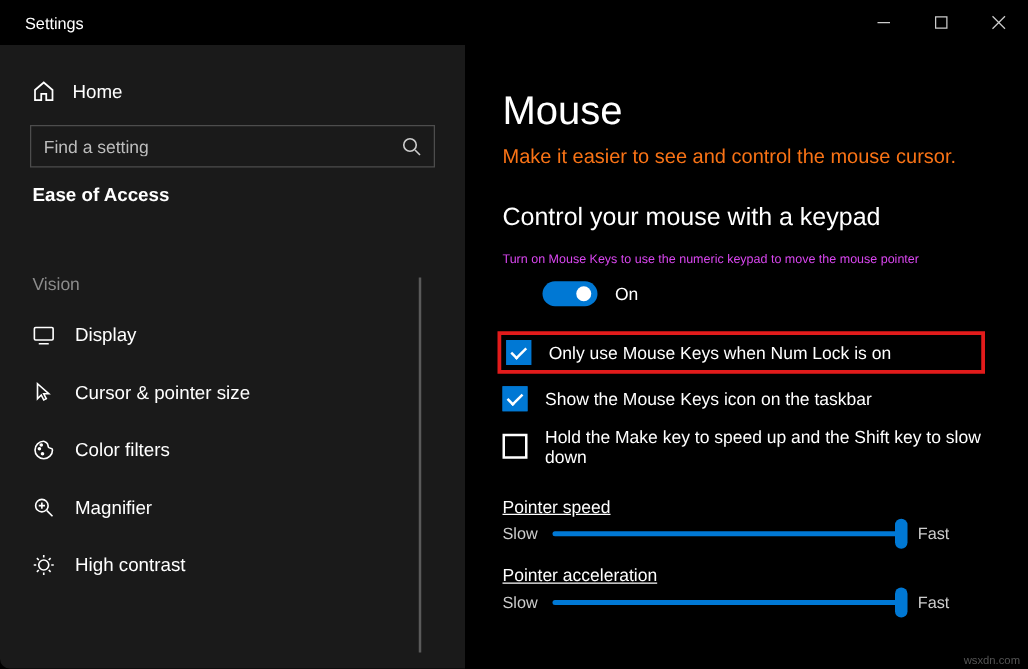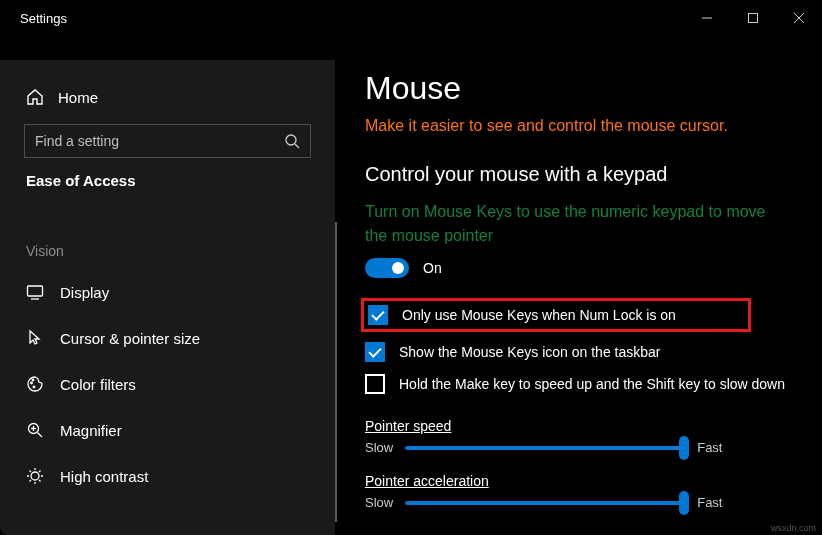--- a/index.html
+++ b/index.html
@@ -19,24 +19,23 @@
 .titlebar-label { font-size: 13px; color: #fff; }
 .titlebar-spacer { flex: 1; }
 .caption-btn {
   width: 46px; height: 32px;
   display: flex; align-items: center; justify-content: center;
   color: #aaa; font-size: 12px;
 }
 .caption-btn svg { stroke: #ccc; }
 .content { flex: 1; display: flex; }
 .sidebar {
-  width: 335px; background: #1a1a1a;
+  width: 372px; background: #1a1a1a;
   display: flex; flex-direction: column;
   padding: 18px 0 0 0;
-  margin-top: 24px;
 }
 .home-row {
   display: flex; align-items: center; gap: 14px;
   padding: 10px 26px; font-size: 15px;
 }
 .home-row .icon { width: 18px; height: 18px; }
 .search-wrap { padding: 8px 24px 14px 24px; }
 .search {
   display: flex; align-items: center;
   border: 1px solid #4d4d4d; height: 34px;
@@ -62,22 +61,22 @@
   position: absolute; left: 335px; top: 222px;
   width: 2px; height: 300px; background: #5a5a5a;
 }
 .main {
   flex: 1; padding: 34px 28px 20px 30px; position: relative;
   overflow: hidden;
 }
 h1 { font-weight: 300; font-size: 32px; margin-bottom: 10px; }
 .subtitle { color: #f97316; font-size: 16px; margin-bottom: 28px; }
 h2 { font-weight: 400; font-size: 20px; margin-bottom: 14px; }
-.desc { color: #15803d; font-size: 16px; line-height: 1.5; margin-bottom: 10px; max-width: 420px;}
-.toggle-row { display: flex; align-items: center; gap: 14px; margin-bottom: 20px; }
+.desc { color: #d946ef; font-size: 10px; line-height: 1.5; margin-bottom: 10px; max-width: 420px;}
+.toggle-row { display: flex; align-items: center; gap: 14px; margin-bottom: 20px; margin-left: 32px; }
 .toggle {
   width: 44px; height: 20px; border-radius: 10px;
   background: #0078d4; position: relative;
 }
 .toggle .knob {
   width: 12px; height: 12px; border-radius: 50%; background: #fff;
   position: absolute; top: 4px; right: 5px;
 }
 .check-row {
   display: flex; align-items: center; gap: 14px;

